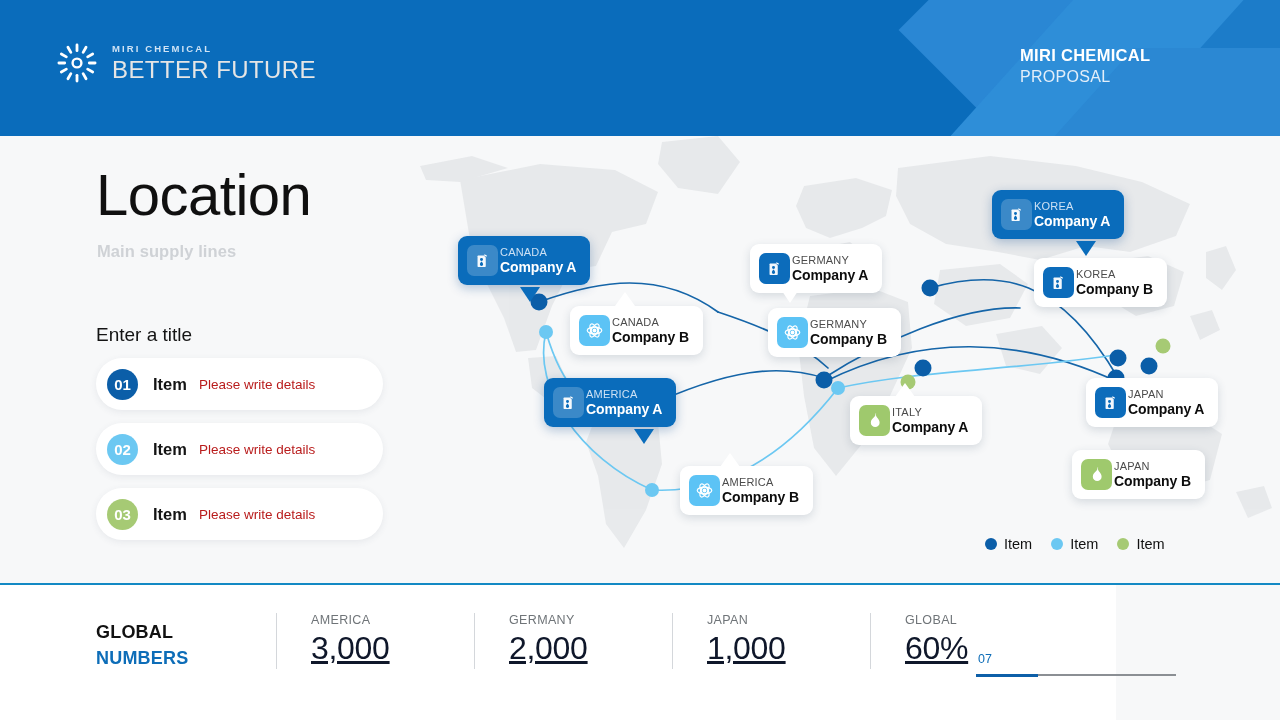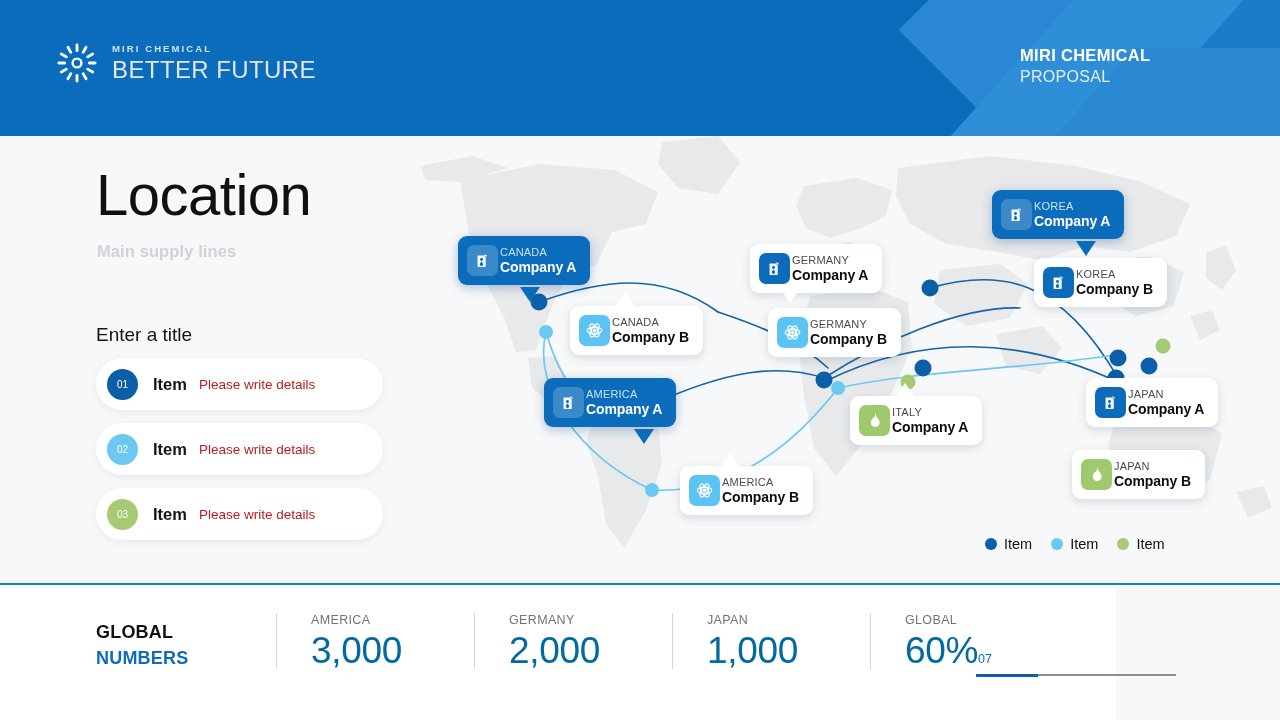--- a/index.html
+++ b/index.html
@@ -79,21 +79,21 @@
   .item-list { position: absolute; left: 96px; top: 358px; width: 287px; }
   .item-row {
     position: relative; height: 52px; margin-bottom: 13px;
     background: #ffffff; border-radius: 26px;
     box-shadow: 0 2px 7px rgba(60,70,90,.085);
     display: flex; align-items: center; padding-left: 11px;
   }
   .item-badge {
     width: 31px; height: 31px; border-radius: 50%;
     display: flex; align-items: center; justify-content: center;
-    font-size: 10px; font-weight: 400; color: #ffffff; flex: none;
+    font-size: 15px; font-weight: 700; color: #ffffff; flex: none;
   }
   .item-name {
     font-size: 16.5px; font-weight: 700; color: #141414;
     margin-left: 15px; flex: none;
   }
   .item-desc {
     font-size: 13.5px; font-weight: 400; color: #b91c1c; margin-left: 12px;
   }
 
   
@@ -155,21 +155,21 @@
   .footer { position: absolute; left: 0; top: 585px; width: 1116px; height: 135px; background: #ffffff; }
   .stats { position: absolute; left: 96px; top: 28px; display: flex; align-items: flex-start; }
   .stat-brand { width: 180px; padding-top: 6px; }
   .stat-brand .b1 { font-size: 18px; font-weight: 700; color: #111111; letter-spacing: .2px; line-height: 1.45; }
   .stat-brand .b2 { font-size: 18px; font-weight: 700; color: #0d6db8; letter-spacing: .2px; line-height: 1.45; }
   .stat-cell {
     width: 198px; padding-left: 34px; border-left: 1px solid #d4d7db;
     min-height: 56px;
   }
   .stat-label { font-size: 12.5px; color: #6f7478; letter-spacing: .35px; margin-bottom: 5px; }
-  .stat-value { font-size: 37px; font-weight: 400; color: #0369a1; letter-spacing: -.3px; line-height: 1; }
+  .stat-value { font-size: 32px; font-weight: 400; color: #0f172a; letter-spacing: -.3px; line-height: 1; text-decoration: underline; }
 
   .pager { position: absolute; right: 0px; bottom: 44px; width: 220px; }
   .pager-num {
     position: absolute; left: 82px; bottom: 10px;
     font-size: 12.5px; color: #0d6db8; font-weight: 400;
   }
   .pager-track {
     position: absolute; left: 80px; bottom: 0; width: 200px; height: 2px;
     background: #8b8f94;
   }

